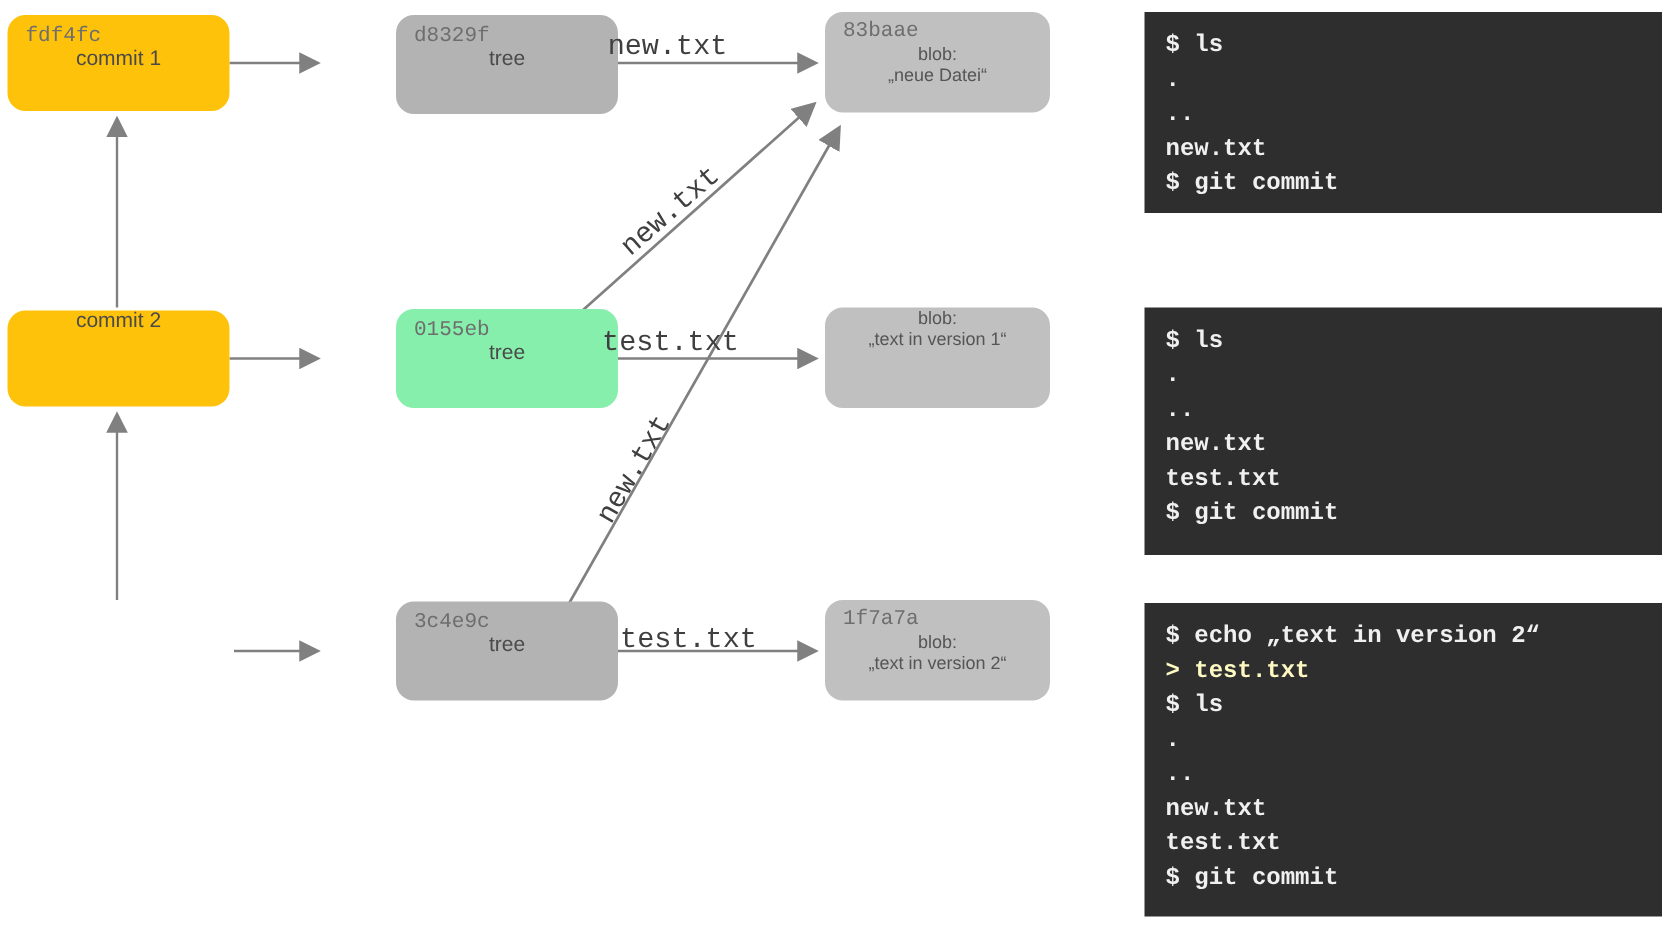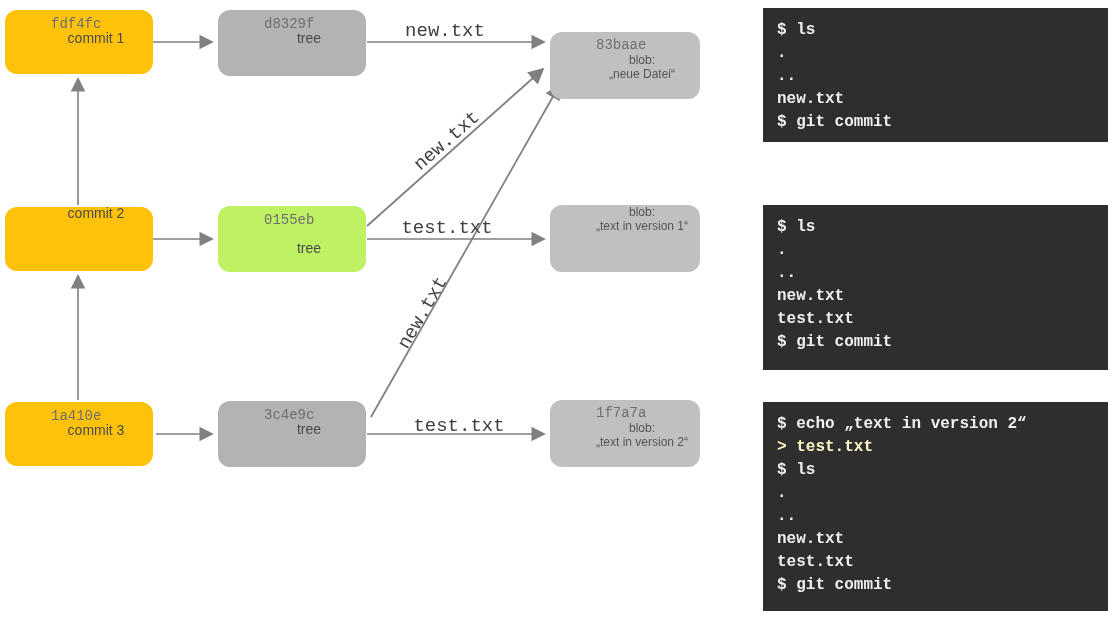--- a/index.html
+++ b/index.html
@@ -12,32 +12,31 @@
   }
   .stage { position: absolute; left: 0; top: 0; width: 1115px; height: 619px; }
 
   svg.edges { position: absolute; left: 0; top: 0; width: 1115px; height: 619px; pointer-events: none; }
 
   .box {
     position: absolute;
     border-radius: 12px;
     display: flex;
     flex-direction: column;
-    padding-left: 34px;
   }
   .box .hash {
     font-family: "Liberation Mono", monospace;
     font-size: 14px;
     line-height: 16px;
     color: #6e6e6e;
     padding: 6px 0 0 12px;
     text-align: left;
   }
   .commit { width: 148px; height: 64px; }
-  .tree   { width: 148px; height: 66px; }
+  .tree   { width: 148px; height: 66px; margin-left: 46px; }
   .blob   { width: 150px; height: 67px; }
 
   .commit .label, .tree .label {
     flex: 1;
     text-align: center;
     font-size: 14px;
     color: #4a4a4a;
     margin-top: -2px;
   }
   .blob .bline {
@@ -97,39 +96,35 @@
     <line x1="371" y1="417" x2="559" y2="86" stroke-width="1.8" marker-end="url(#arrow)" stroke="#808080"></line>
   </svg>
 
   <div class="box commit" style="left: 5px; top: 10px; background: rgb(255, 194, 10);">
     <div class="hash">fdf4fc</div>
     <div class="label">commit 1</div>
   </div>
   <div class="box commit" style="left: 5px; top: 207px; background: rgb(255, 194, 10);">
     <div class="label">commit 2</div>
   </div>
-  <div class="box commit" style="left: 5px; top: 402px; background: rgb(255, 194, 10);">
-    <div class="hash">1a410e</div>
-    <div class="label">commit 3</div>
-  </div>
 
   <div class="box tree" style="left: 218px; top: 10px; background: rgb(179, 179, 179);">
     <div class="hash">d8329f</div>
     <div class="label">tree</div>
   </div>
-  <div class="box tree" style="left: 218px; top: 206px; background: #bef264; gap: 14px;">
+  <div class="box tree" style="left: 218px; top: 206px; background: #86efac;">
     <div class="hash">0155eb</div>
     <div class="label">tree</div>
   </div>
   <div class="box tree" style="left: 218px; top: 401px; background: rgb(179, 179, 179);">
     <div class="hash">3c4e9c</div>
     <div class="label">tree</div>
   </div>
 
-  <div class="box blob" style="left: 550px; top: 8px; background: rgb(192, 192, 192); margin-top: 24px;">
+  <div class="box blob" style="left: 550px; top: 8px; background: rgb(192, 192, 192);">
     <div class="hash">83baae</div>
     <div class="bline">blob:</div>
     <div class="bline">„neue Datei“</div>
   </div>
   <div class="box blob" style="left: 550px; top: 205px; background: rgb(192, 192, 192);">
     <div class="bline">blob:</div>
     <div class="bline">„text in version 1“</div>
   </div>
   <div class="box blob" style="left: 550px; top: 400px; background: rgb(192, 192, 192);">
     <div class="hash">1f7a7a</div>

